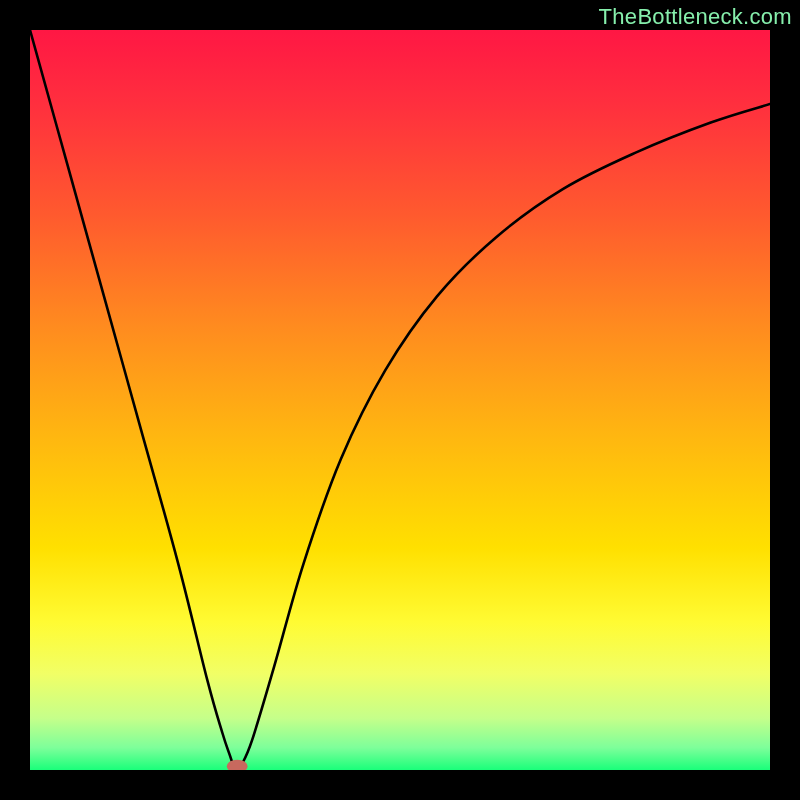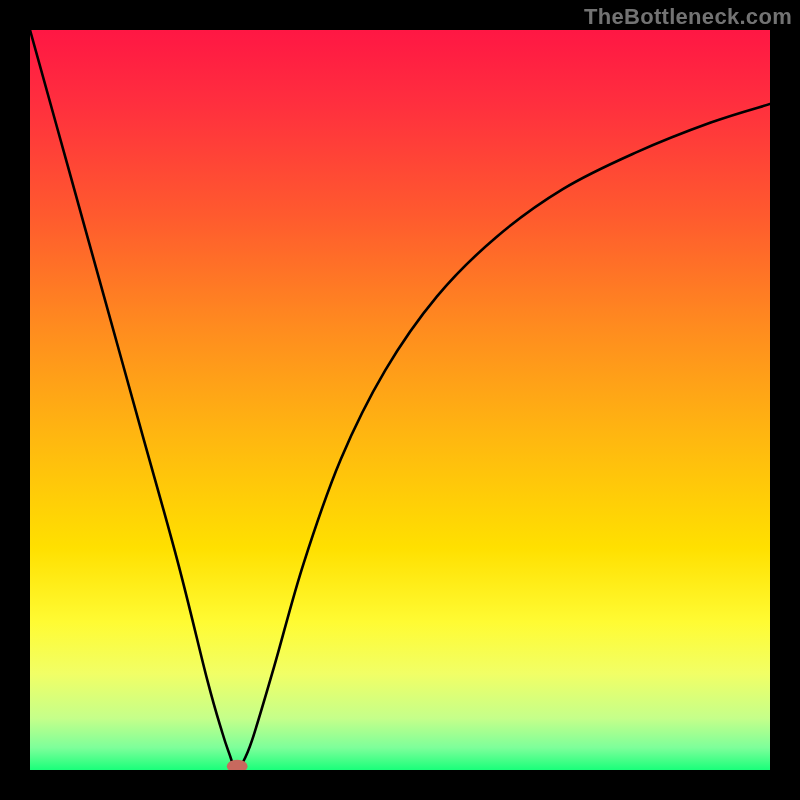--- a/index.html
+++ b/index.html
@@ -23,23 +23,23 @@
     position: absolute;
     left: 30px;
     top: 30px;
     width: 740px;
     height: 740px;
   }
   .watermark {
     position: absolute;
     top: 4px;
     right: 8px;
-    color: #737373;
+    color: #86efac;
     font-size: 22px;
-    font-weight: 700;
+    font-weight: 400;
     letter-spacing: 0.3px;
     margin-left: 40px;
   }
   svg { display: block; }
 </style>
 </head>
 <body>
 
 <div class="frame">
   <div class="watermark">TheBottleneck.com</div>

